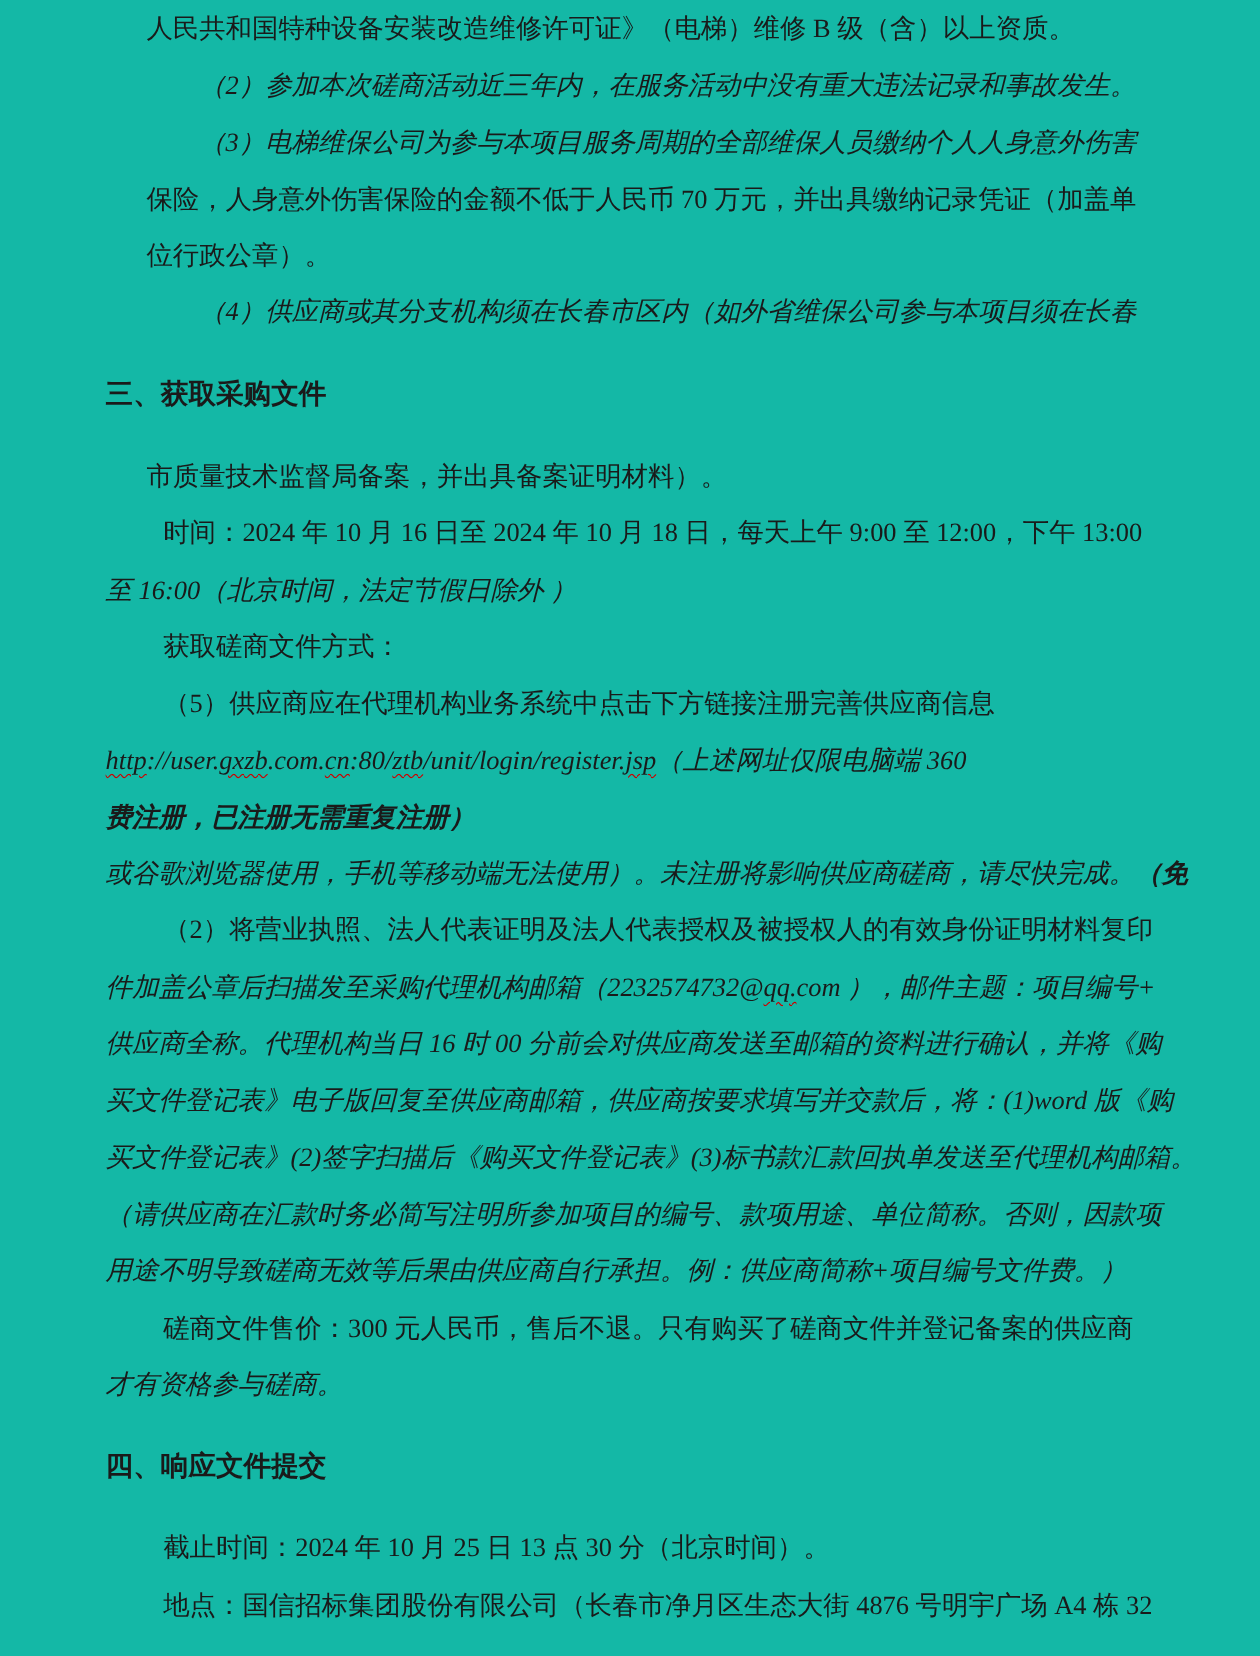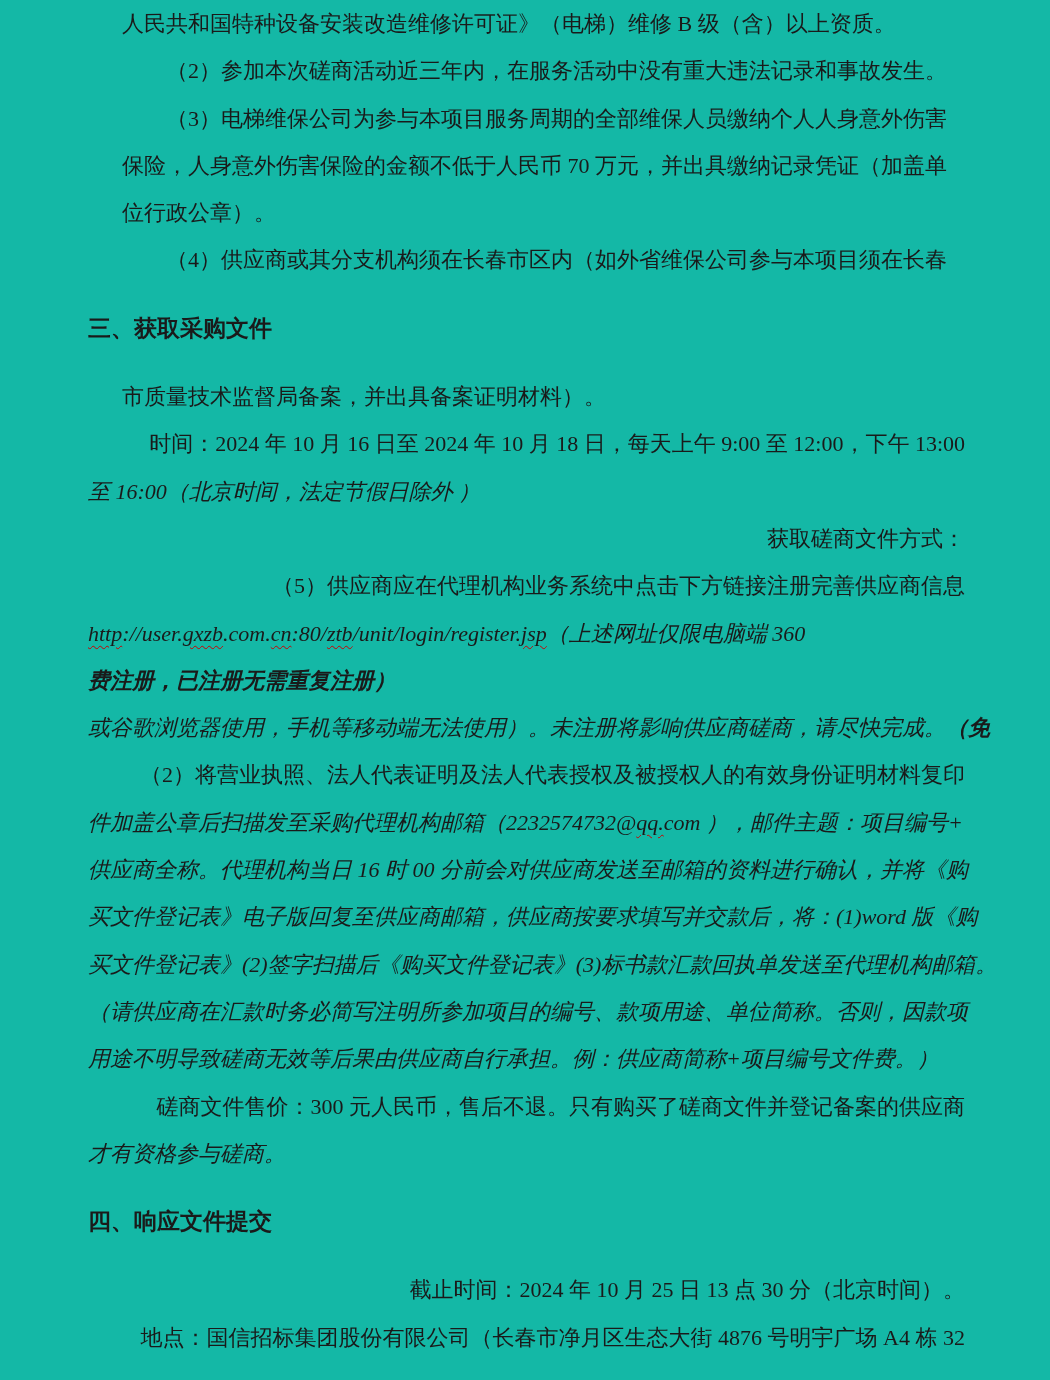--- a/index.html
+++ b/index.html
@@ -15,24 +15,24 @@
     color:#1a1a1a;
     overflow:hidden;
   }
   .line{
     height:47.3px; line-height:47.3px;
     font-size:22px;
     white-space:nowrap;
   }
   
   .s1-cont{ margin-left:34px; }
-  .s1-ind{ margin-left:34px; text-indent:44px; }
+  .s1-ind{ margin-left:34px; text-indent:44px;font-style:italic; }
   
   .cont{ margin-left:0;font-style:italic; }
-  .ind{ text-indent:48px;text-align:right; }
+  .ind{ text-indent:48px; }
   .heading{
     font-weight:bold;
     font-size:23px;
     margin-top:21px; margin-bottom:21px;
   }
   .b{ font-weight:bold; }
   .sp{
     text-decoration:underline;
     text-decoration-style:wavy;
     text-decoration-color:#cc0000;

